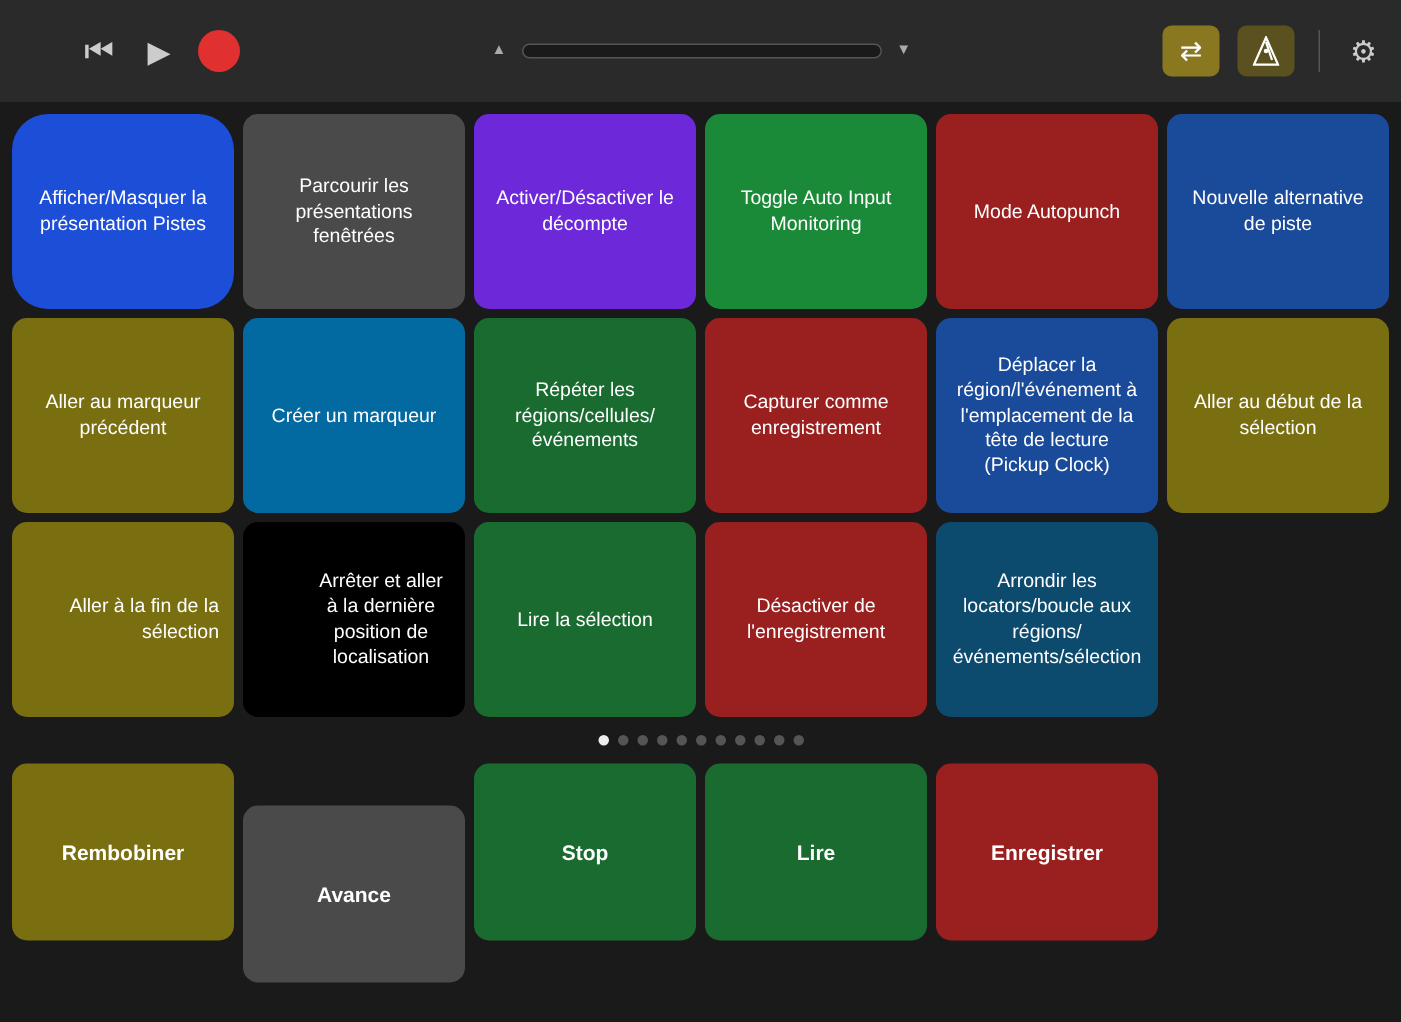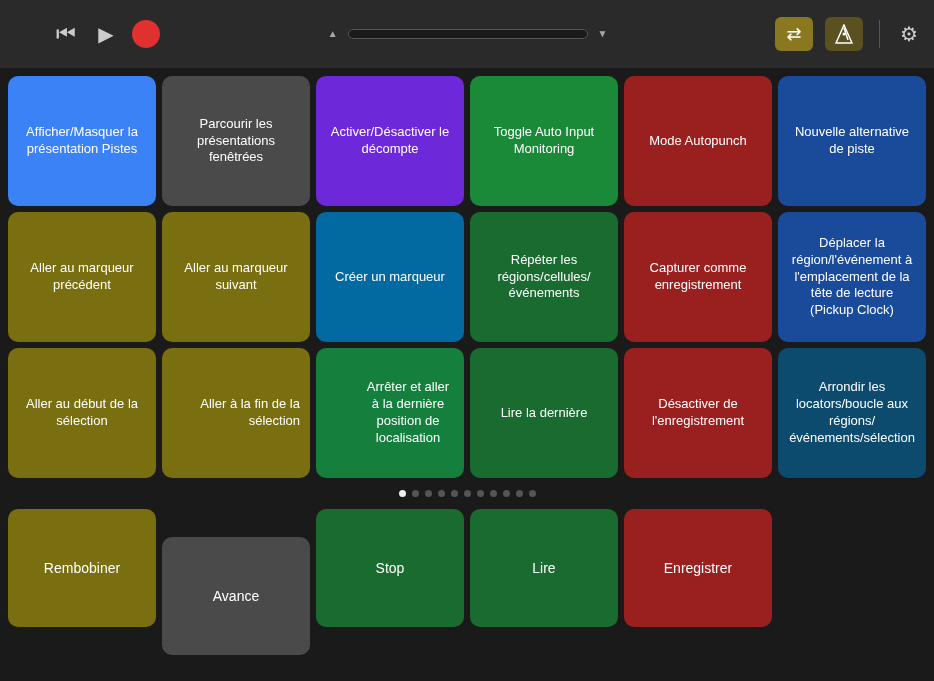--- a/index.html
+++ b/index.html
@@ -160,21 +160,21 @@
       background: #1a1a1a;
     }
     .bottom-cell {
       border-radius: 10px;
       height: 118px;
       display: flex;
       align-items: center;
       justify-content: center;
       text-align: center;
       font-size: 14px;
-      font-weight: 400;
+      font-weight: 700;
       padding: 10px;
       cursor: pointer;
       color: white;
     }
   </style>
 </head>
 <body>
 
 <div class="top-bar">
   <div class="top-bar-left">
@@ -215,36 +215,35 @@
         <circle cx="9" cy="10" r="1.5" fill="white"></circle>
       </svg>
     </div>
     <div style="width:1px; height:28px; background:#555; margin:0 4px;"></div>
     <div class="icon-btn-plain" style="font-size:20px;">⚙</div>
   </div>
 </div>
 
 <div class="grid-area">
   <div class="grid" id="main-grid">
-      <div class="cell" style="background: #3b82f6;">Afficher/Masquer la présentation Pistes</div>
+      <div class="cell" style="background: #1d4ed8; border-radius: 24px;">Afficher/Masquer la présentation Pistes</div>
       <div class="cell" style="background: rgb(74, 74, 74);">Parcourir les présentations fenêtrées</div>
       <div class="cell" style="background: #6d28d9;">Activer/Désactiver le décompte</div>
       <div class="cell" style="background: rgb(26, 138, 56);">Toggle Auto Input Monitoring</div>
       <div class="cell" style="background: rgb(154, 32, 32);">Mode Autopunch</div>
       <div class="cell" style="background: rgb(26, 74, 154);">Nouvelle alternative de piste</div>
       <div class="cell" style="background: rgb(122, 111, 16);">Aller au marqueur précédent</div>
-      <div class="cell" style="background: rgb(122, 111, 16);">Aller au marqueur suivant</div>
       <div class="cell" style="background: #0369a1;">Créer un marqueur</div>
       <div class="cell" style="background: rgb(26, 107, 48);">Répéter les régions/cellules/événements</div>
       <div class="cell" style="background: rgb(154, 32, 32);">Capturer comme enregistrement</div>
       <div class="cell" style="background: rgb(26, 74, 154);">Déplacer la région/l'événement à l'emplacement de la tête de lecture (Pickup Clock)</div>
       <div class="cell" style="background: rgb(122, 111, 16);">Aller au début de la sélection</div>
       <div class="cell" style="background: rgb(122, 111, 16); text-align: right;">Aller à la fin de la sélection</div>
-      <div class="cell" style="background: #15803d; padding-left: 46px;">Arrêter et aller à la dernière position de localisation</div>
-      <div class="cell" style="background: rgb(26, 107, 48);">Lire la dernière</div>
+      <div class="cell" style="background: #000000; padding-left: 46px;">Arrêter et aller à la dernière position de localisation</div>
+      <div class="cell" style="background: rgb(26, 107, 48);">Lire la sélection</div>
       <div class="cell" style="background: rgb(154, 32, 32);">Désactiver de l'enregistrement</div>
       <div class="cell" style="background: #0c4a6e;">Arrondir les locators/boucle aux régions/événements/sélection</div>
     </div>
 </div>
 
 <div class="pagination" id="pagination-dots">
     <div class="dot active"></div>
     <div class="dot"></div>
     <div class="dot"></div>
     <div class="dot"></div>

